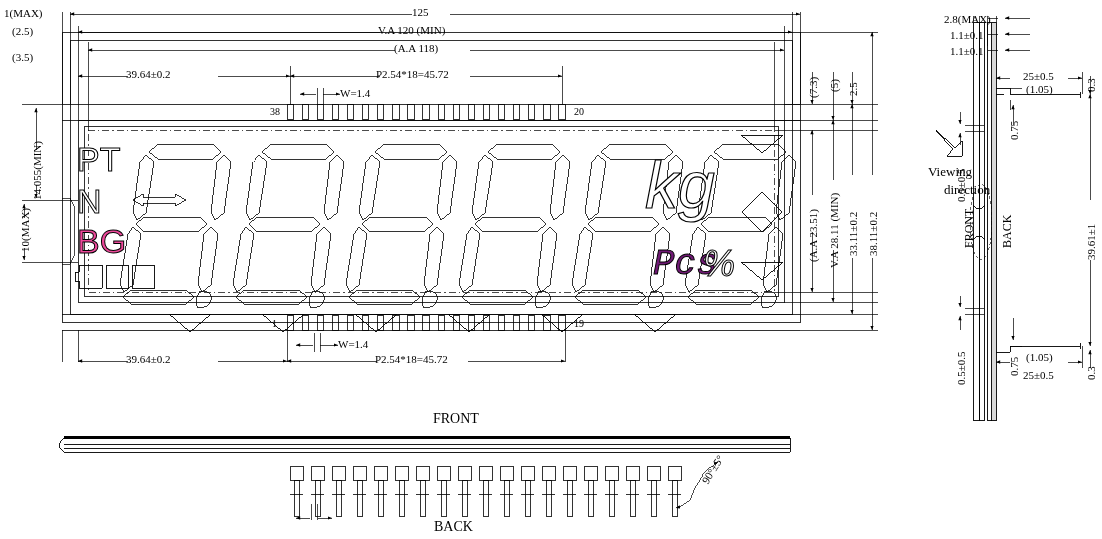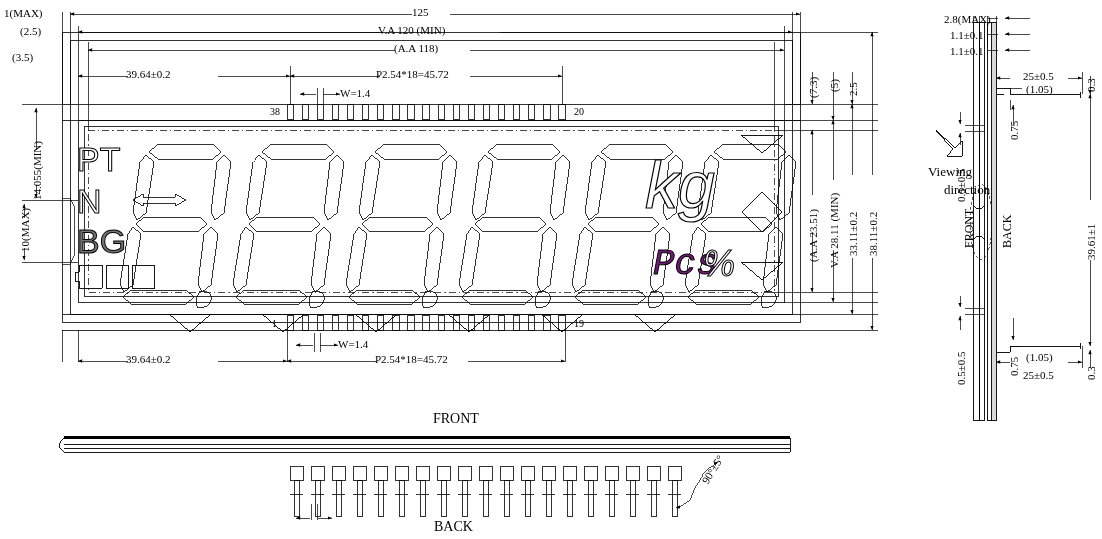--- a/index.html
+++ b/index.html
@@ -467,21 +467,21 @@
       <line x1="296" y1="518" x2="310" y2="518" marker-start="url(#arS)"></line>
       <line x1="318" y1="518" x2="332" y2="518" marker-end="url(#ar)"></line>
 
       <path d="M690,500 Q700,470 718,462" marker-end="url(#ar)"></path>
       <path d="M690,500 Q683,506 676,508" marker-end="url(#ar)"></path>
     </g>
   </g>
 </svg>
 
 <div class="lbl" style="left:4px;top:8px;">1(MAX)</div>
-<div class="lbl" style="left:12px;top:26px;margin-left:8px;">(2.5)</div>
+<div class="lbl" style="left:12px;top:26px;">(2.5)</div>
 <div class="lbl" style="left:12px;top:52px;">(3.5)</div>
 
 <div class="lbl ctr" style="left:412px;top:7px;width:40px;">125</div>
 <div class="lbl ctr" style="left:378px;top:25px;width:124px;">V.A 120 (MIN)</div>
 <div class="lbl ctr" style="left:394px;top:43px;width:78px;">(A.A 118)</div>
 <div class="lbl ctr" style="left:126px;top:69px;width:94px;">39.64±0.2</div>
 <div class="lbl ctr" style="left:376px;top:69px;width:96px;">P2.54*18=45.72</div>
 <div class="lbl" style="left:340px;top:88px;">W=1.4</div>
 
 <div class="lbl sm" style="left:270px;top:106px;">38</div>
@@ -504,21 +504,21 @@
 <div class="lbl rot" style="left:848px;top:256px;">33.11±0.2</div>
 <div class="lbl rot" style="left:868px;top:256px;">38.11±0.2</div>
 
 <div style="position:absolute;left:77px;top:142px;font-size:34px;line-height:34px;
      font-family:Liberation Sans, sans-serif;color:#fff;
      -webkit-text-stroke:1px #000;text-shadow:0 0 0 #000;">PT</div>
 <div style="position:absolute;left:77px;top:184px;font-size:34px;line-height:34px;
      font-family:'Liberation Sans',sans-serif;color:#fff;
      -webkit-text-stroke:1px #000;">N</div>
 <div style="position:absolute;left:77px;top:224px;font-size:34px;line-height:34px;
-     font-family:'Liberation Sans',sans-serif;color:#737373;
+     font-family:'Liberation Sans',sans-serif;color:#ec4899;
      -webkit-text-stroke:1px #000;">BG</div>
 
 <div style="position:absolute;left:645px;top:152px;font-size:66px;line-height:66px;
      font-family:'Liberation Sans',sans-serif;font-style:italic;color:#fff;
      -webkit-text-stroke:1.2px #000;">kg</div>
 <div style="position:absolute;left:653px;top:248px;font-size:36px;line-height:34px;
      font-family:Liberation Mono, monospace;font-style:italic;color:#701a75;
      -webkit-text-stroke:1px #000;">Pcs</div>
 <div style="position:absolute;left:703px;top:246px;font-size:36px;line-height:36px;
      font-family:'Liberation Sans',sans-serif;font-style:italic;color:#fff;

